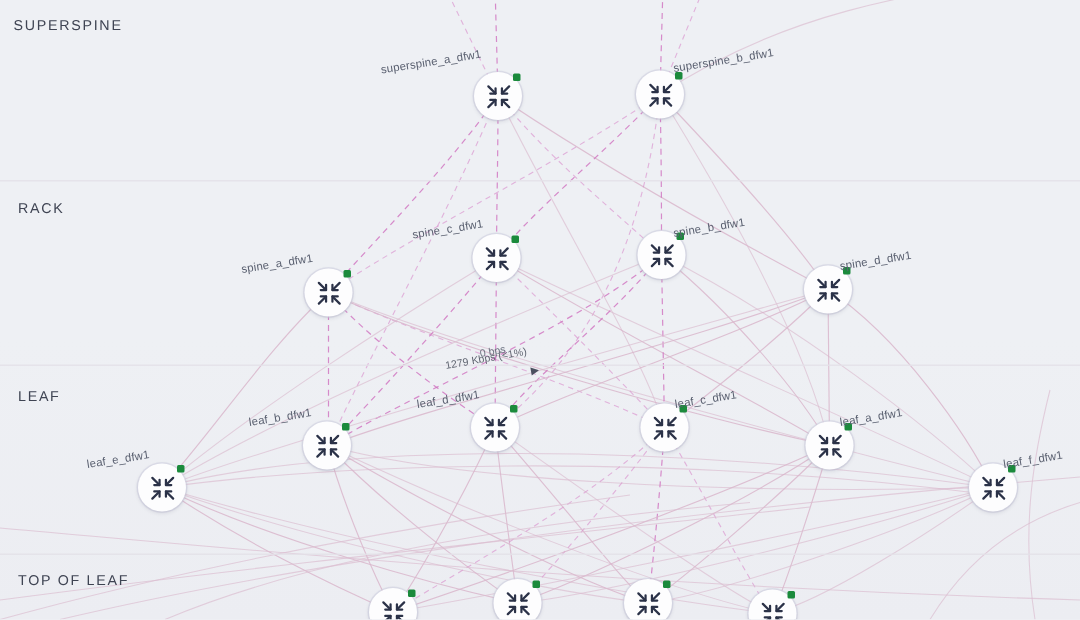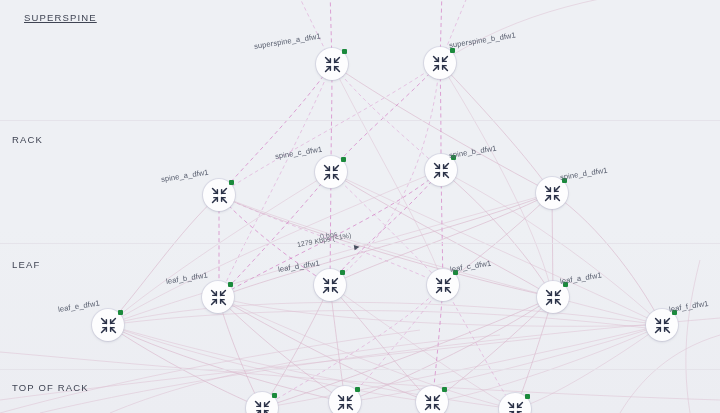--- a/index.html
+++ b/index.html
@@ -162,24 +162,24 @@
     <path class="ls2" d="M0,352 C160,366 400,390 720,400"></path>
     <path class="ls2" d="M110,413 C200,375 330,350 500,335"></path>
     <path class="ls2" d="M620,413 C640,380 670,350 720,335"></path>
     <path class="ls2" d="M700,260 C690,300 680,350 690,413"></path>
   </svg>
 
   <div class="divider" style="top:120px;"></div>
   <div class="divider" style="top:243px;"></div>
   <div class="divider" style="top:369px;"></div>
 
-  <div class="tier-label" style="left:24px;top:12px;text-decoration:underline;">SUPERSPINE</div>
+  <div class="tier-label" style="left:9px;top:12px;">SUPERSPINE</div>
   <div class="tier-label" style="left:12px;top:134px;">RACK</div>
   <div class="tier-label" style="left:12px;top:259px;">LEAF</div>
-  <div class="tier-label" style="left:12px;top:382px;">TOP OF RACK</div>
+  <div class="tier-label" style="left:12px;top:382px;">TOP OF LEAF</div>
 
   <div class="edge-label" style="left:320px;top:233px;transform:rotate(-10deg);">0 bps</div>
   <div class="edge-label sub" style="left:297px;top:241px;transform:rotate(-10deg);">1279 Kbps (&lt;1%)</div>
   <div class="arrow-marker" style="left:354px;top:243px;transform:rotate(-10deg);">▶</div>
 
   <div id="node-layer">
       <div class="node" style="left: 332px; top: 64px;">
         <svg width="17" height="17" viewBox="0 0 24 24" fill="none" stroke="#2b3248" stroke-width="2.1" stroke-linecap="round" stroke-linejoin="round">
   <polyline points="4,9 9,9 9,4"></polyline>
           <line x1="2.2" y1="2.2" x2="9" y2="9"></line>

